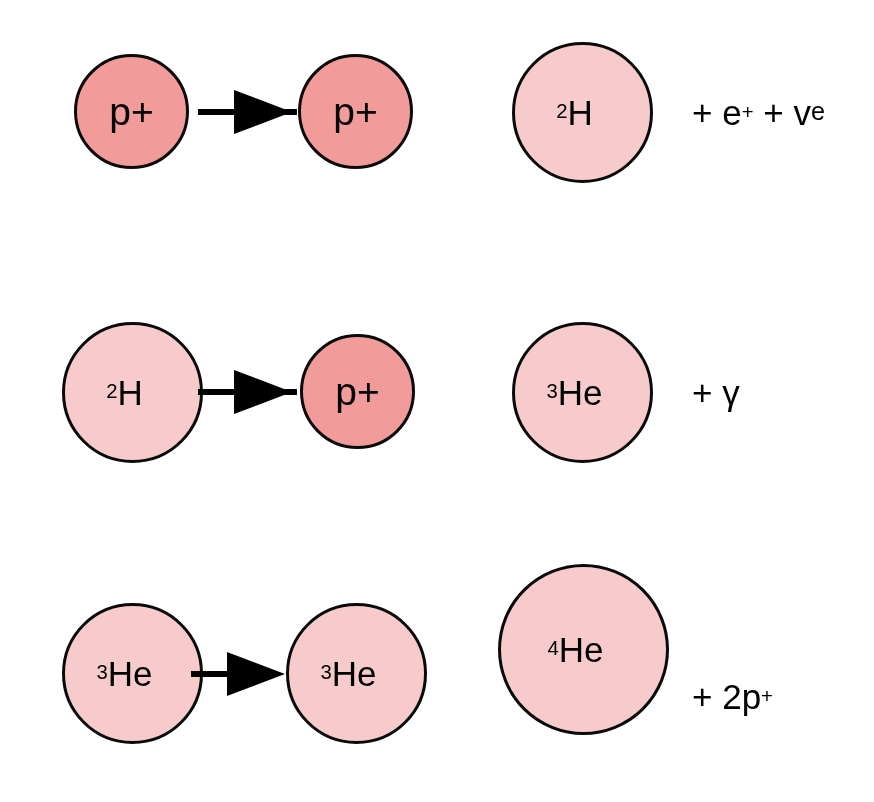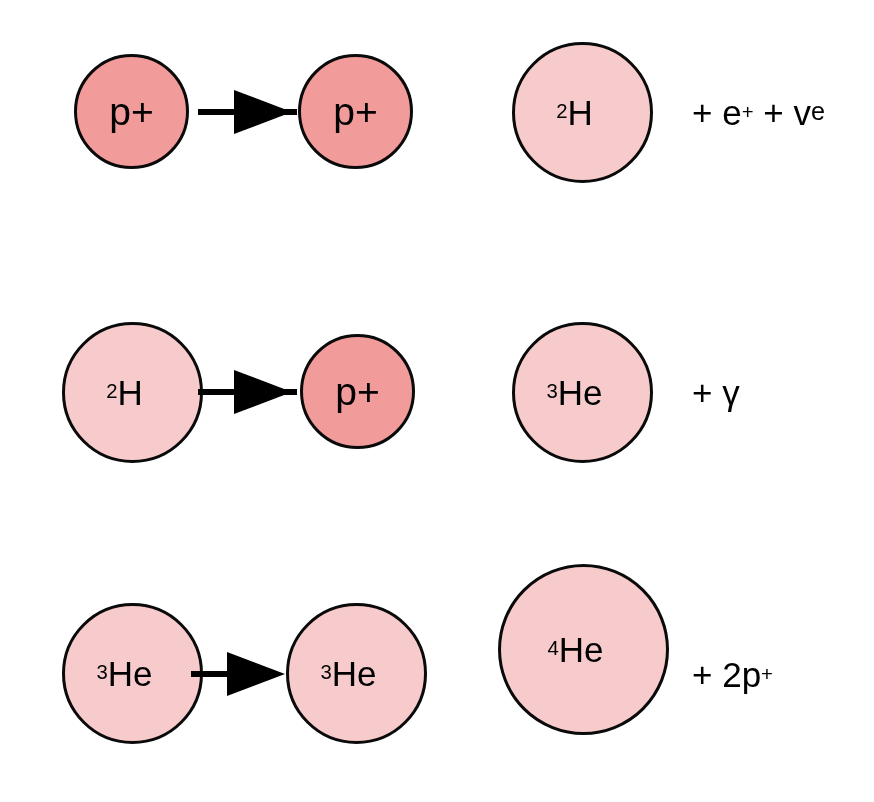--- a/index.html
+++ b/index.html
@@ -94,16 +94,16 @@
     <svg class="arrow" style="left:191px; top:651px" width="94" height="46" viewBox="0 0 94 46">
       <line x1="0" y1="23" x2="60" y2="23"></line>
       <polygon points="36,1 36,45 94,23"></polygon>
     </svg>
     <div class="circle circle--nucleus" style="left:286px; top:603px; width:141px; height:141px">
       <span class="label"><span class="sup">3</span><span>He</span></span>
     </div>
     <div class="circle circle--nucleus" style="left:498px; top:564px; width:171px; height:171px">
       <span class="label"><span class="sup">4</span><span>He</span></span>
     </div>
-    <div class="byproducts" style="left:692px; top:650px"><span>+ 2p</span><span class="sup">+</span></div>
+    <div class="byproducts" style="left:692px; top:672px"><span>+ 2p</span><span class="sup">+</span></div>
   </section>
 
 </div>
 
 </body></html>

